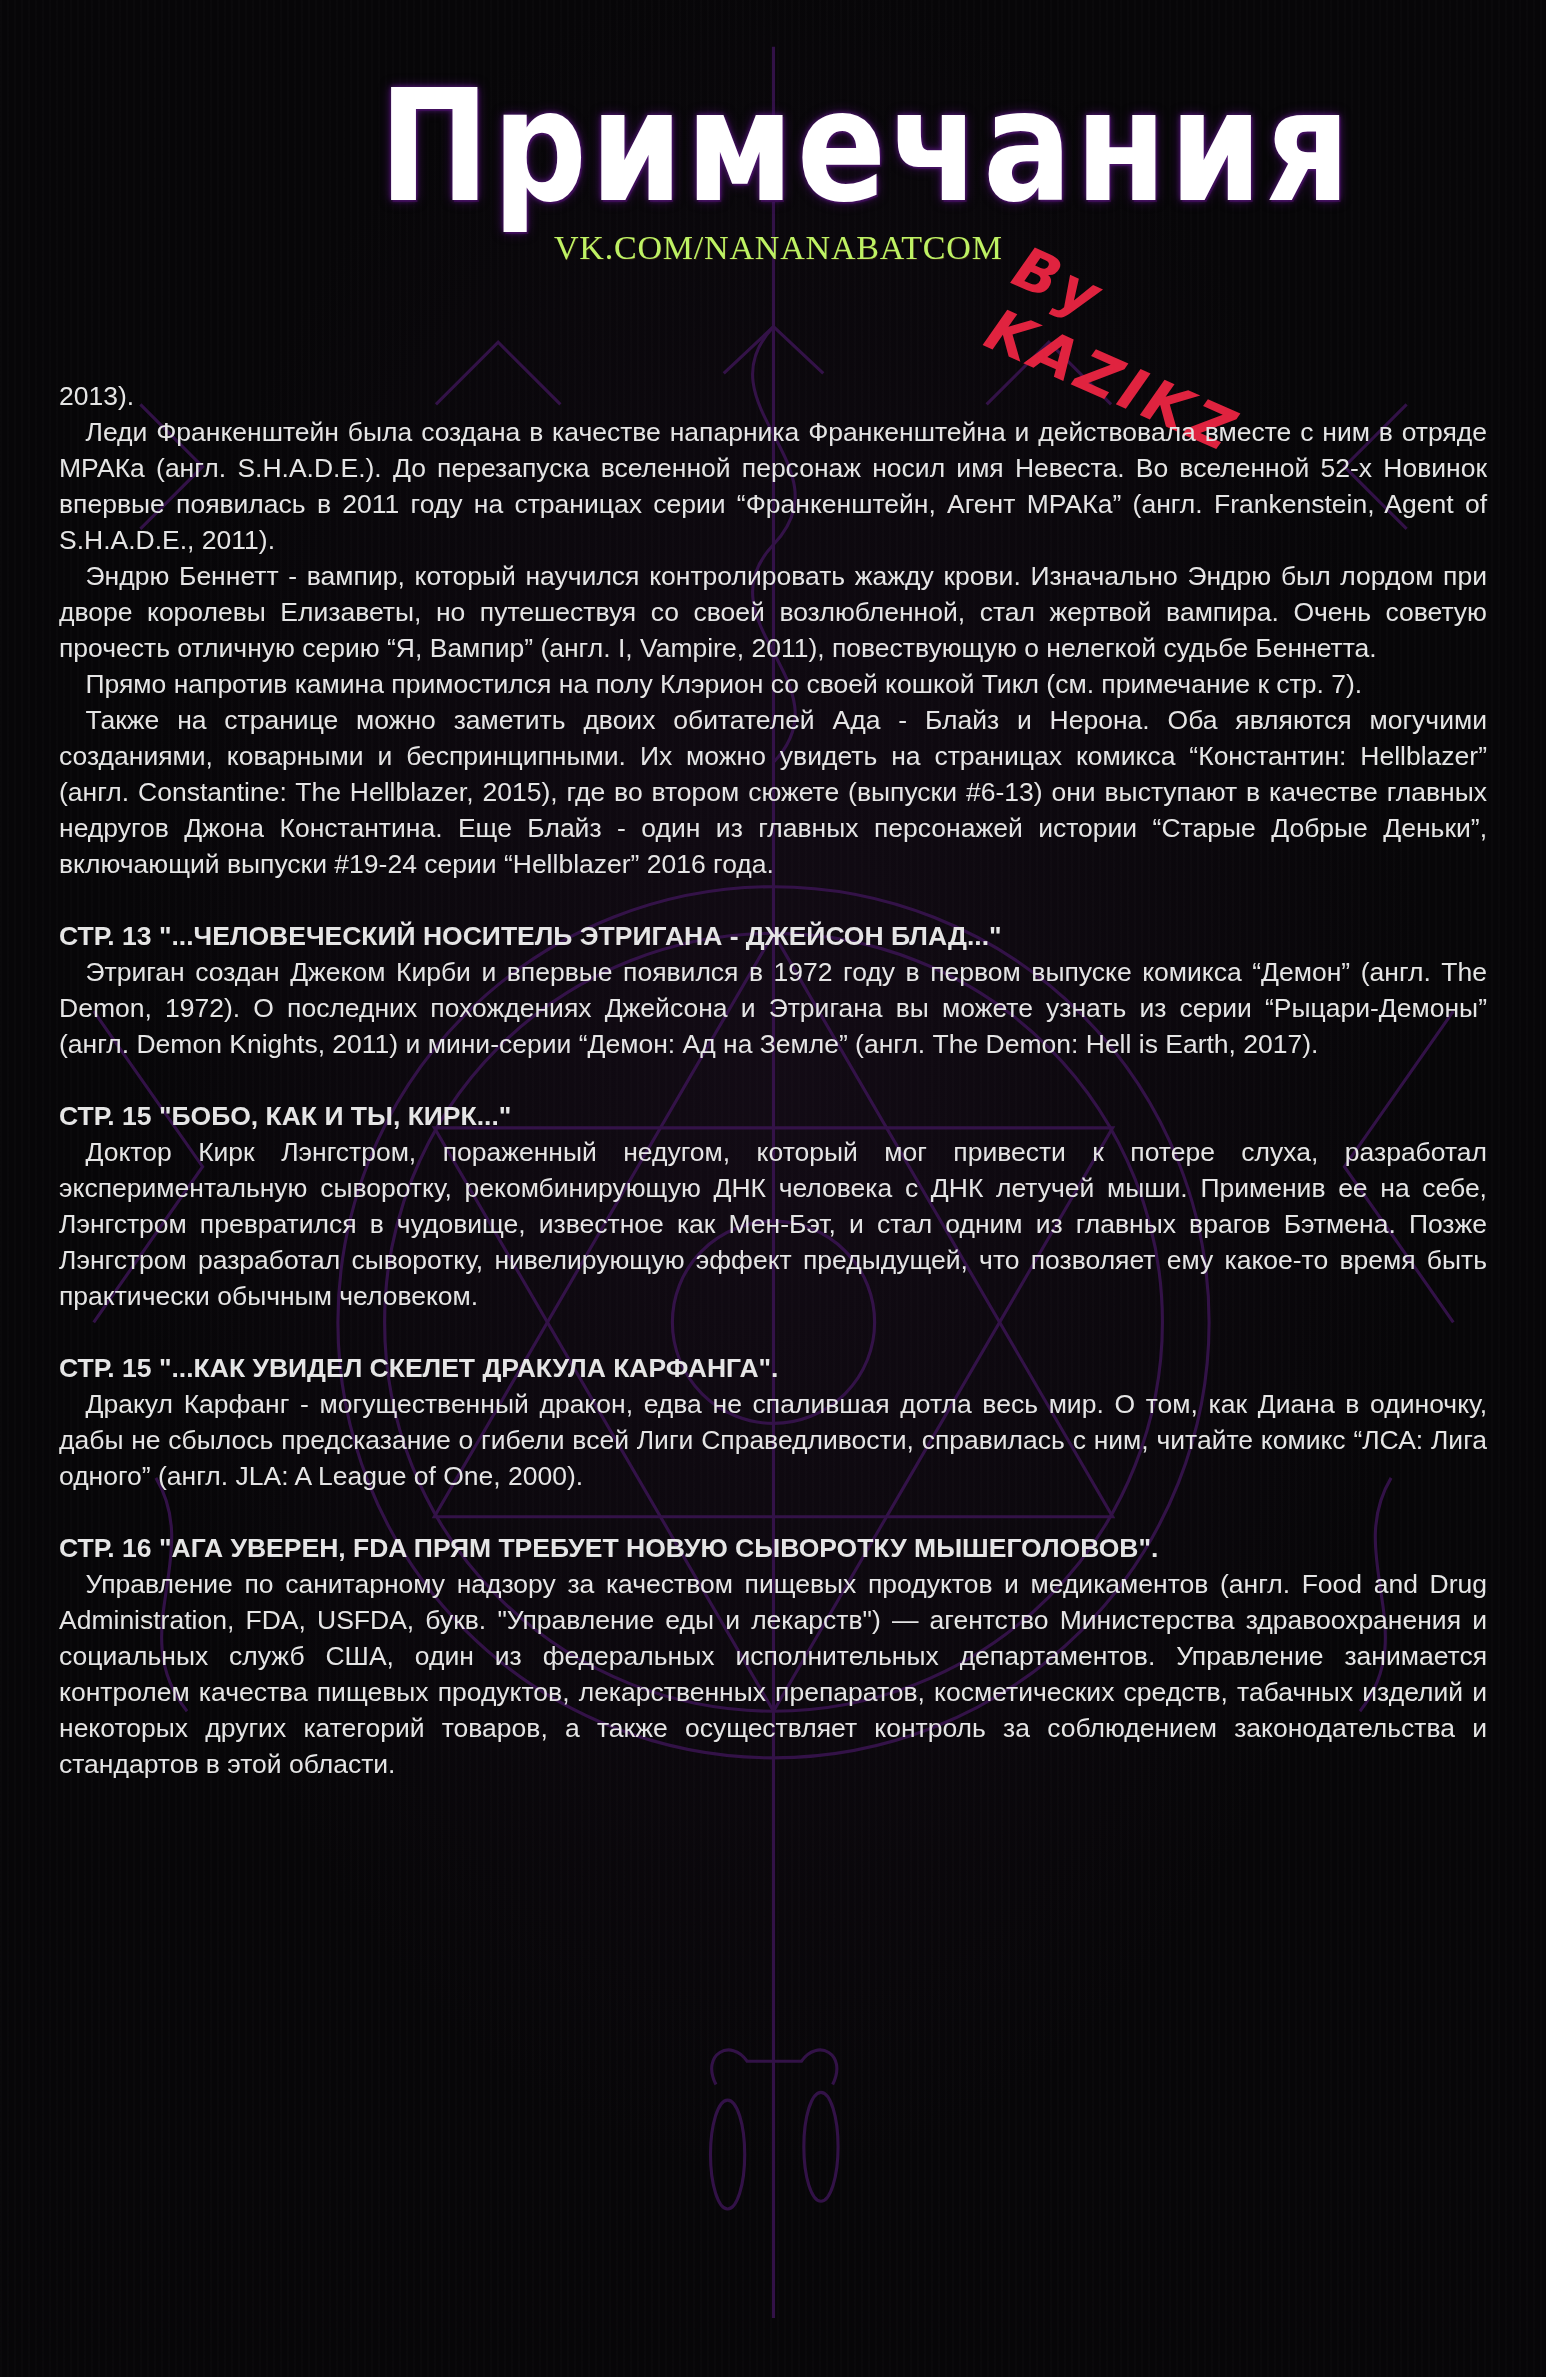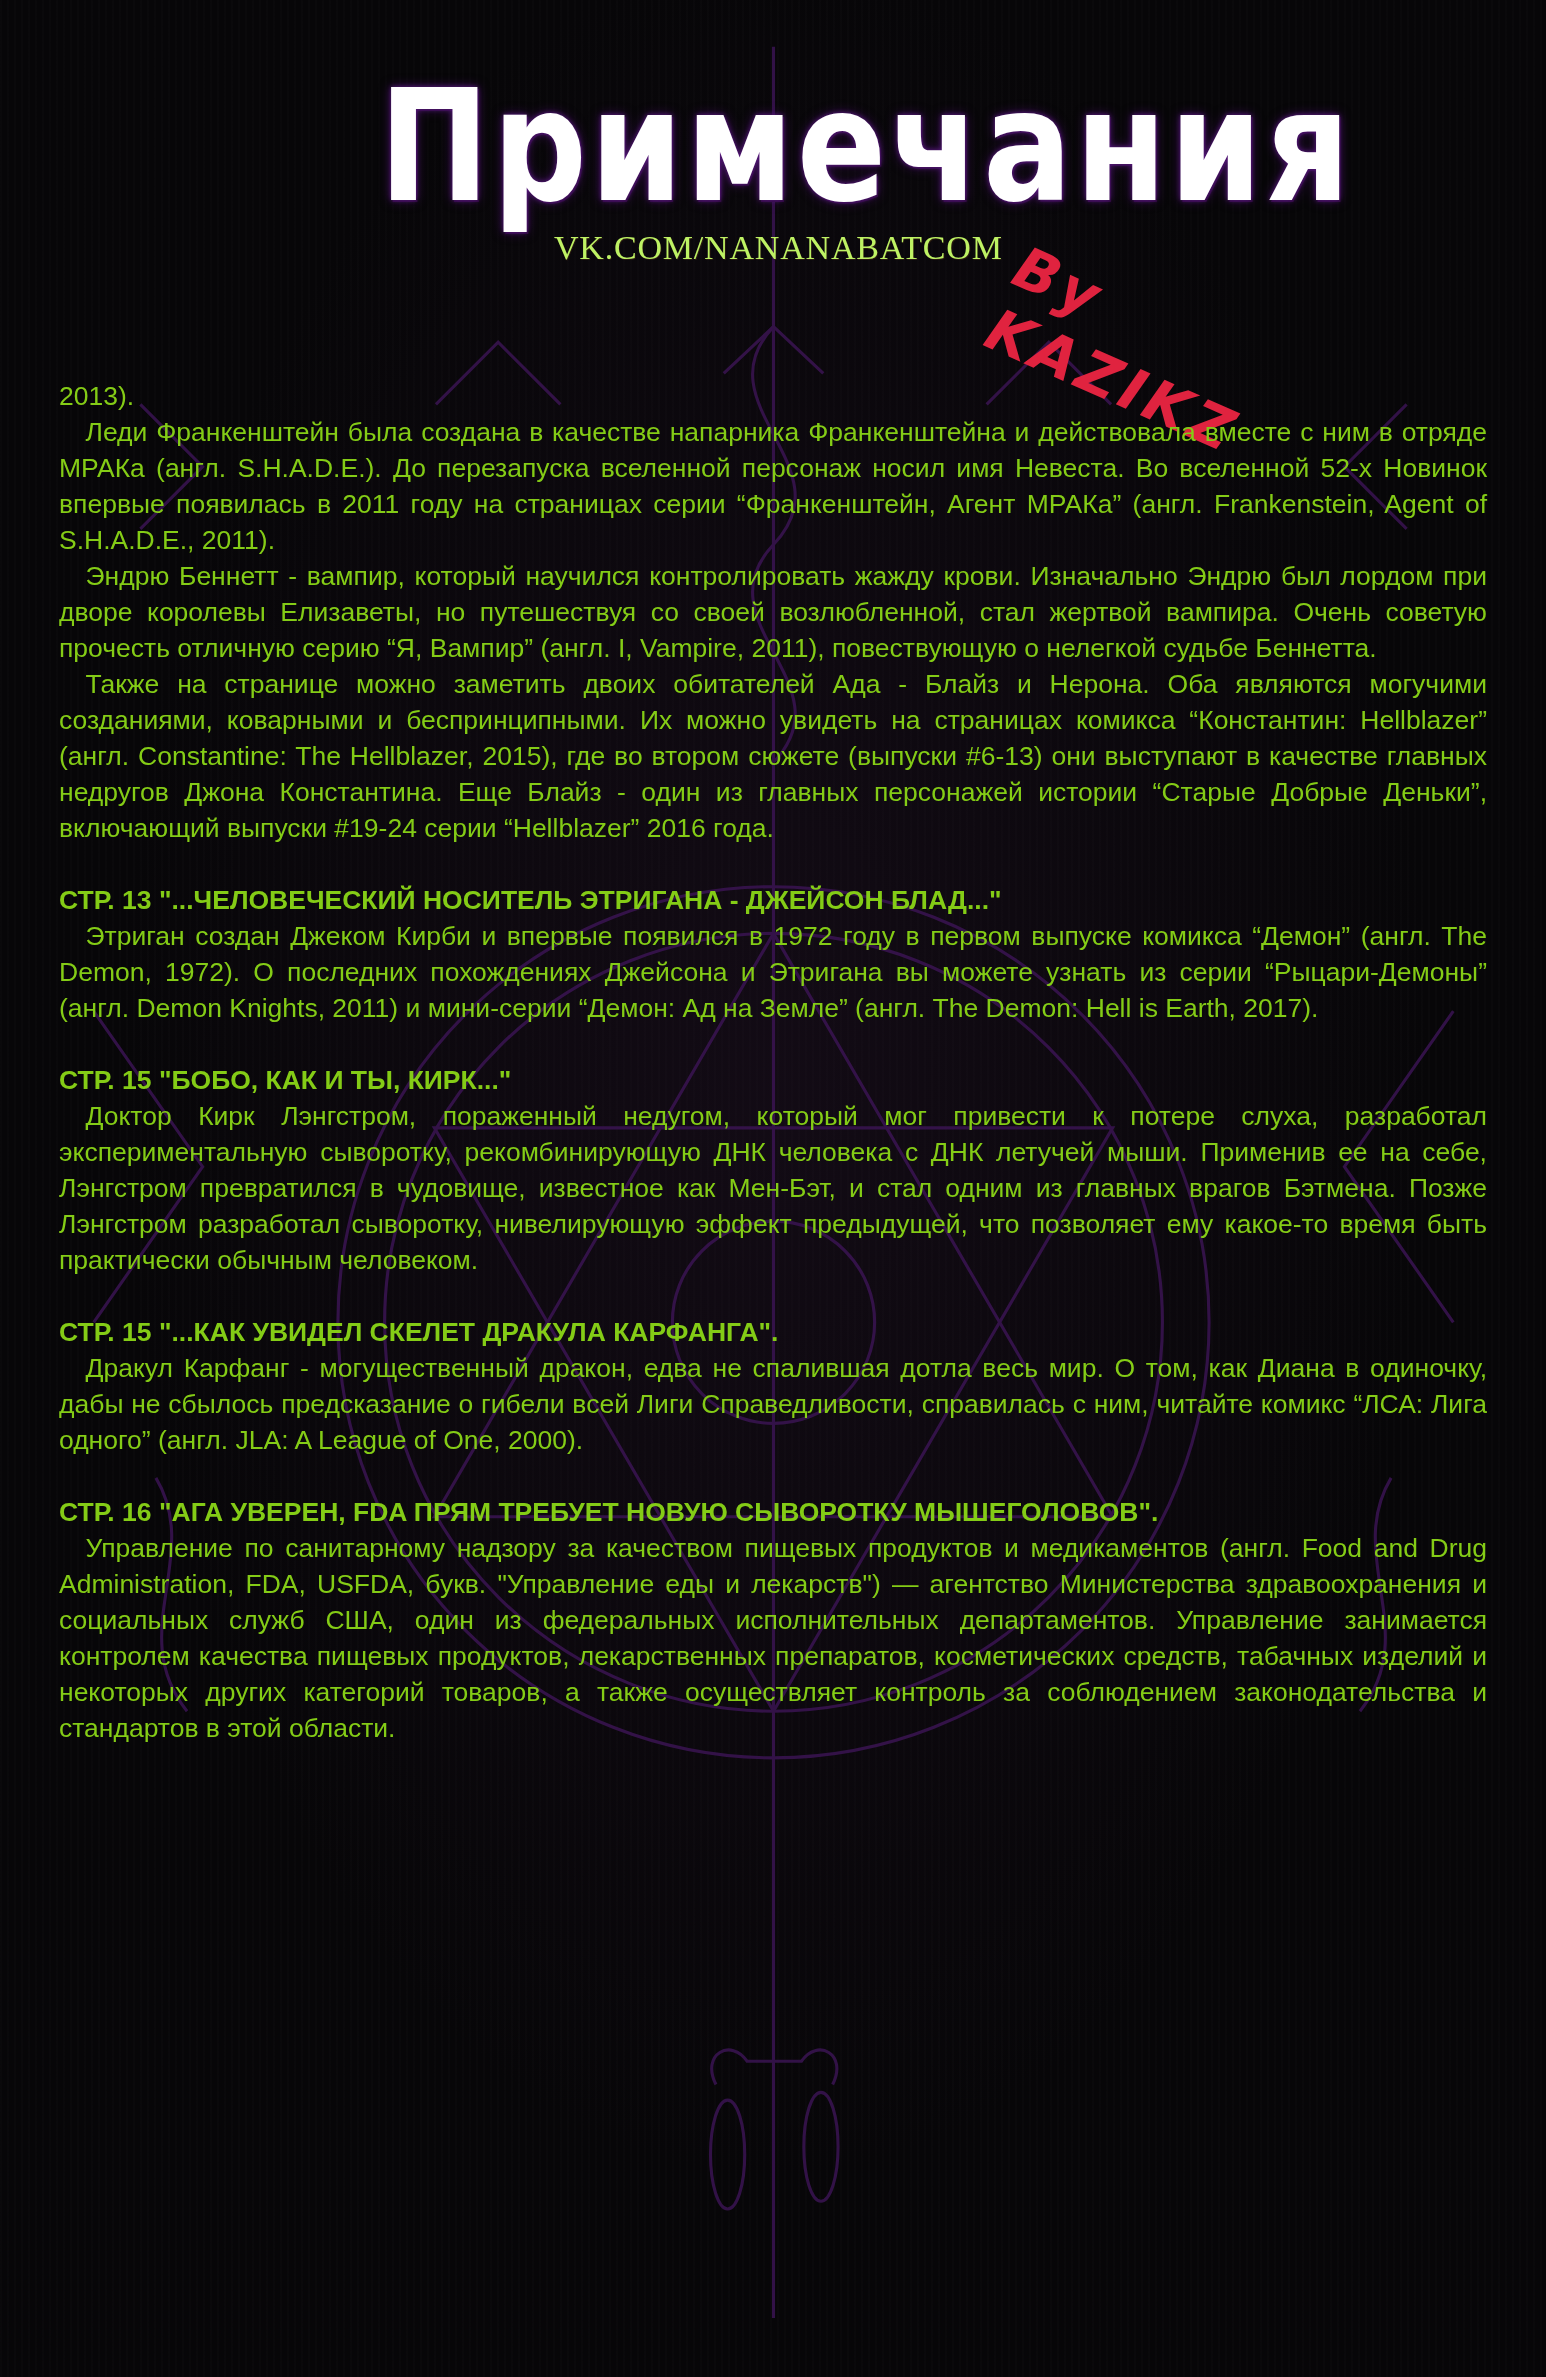--- a/index.html
+++ b/index.html
@@ -38,21 +38,21 @@
   }
   .credit {
     position: absolute; left: 1031px; top: 233px;
     font-family: "DejaVu Sans", sans-serif; font-weight: bold; font-style: italic;
     font-size: 58px; color: #e0233f;
     transform: rotate(24deg); transform-origin: left top;
     letter-spacing: 4.7px;
   }
   .content {
     position: absolute; left: 59px; top: 378px; width: 1428px;
-    font-size: 26.5px; line-height: 36px; color: #84cc16;
+    font-size: 26.5px; line-height: 36px; color: #e5e5e5;
   }
   .para { margin: 0; text-align: justify; text-indent: 26.5px; }
   .para.noindent { text-indent: 0; }
   .section { margin-top: 36px; }
   .section-title { margin: 0; font-weight: bold; font-size: 26.5px; line-height: 36px; text-indent: 0; }
 </style>
 </head>
 <body>
 
 <div class="bg-texture"></div>
@@ -81,20 +81,21 @@
   <div class="main-title">Примечания</div>
   <div class="site-url">VK.COM/NANANABATCOM</div>
   <div class="credit">By KAZIKZ</div>
 </div>
 
 <div class="content">
   <div>
     <p class="para noindent">2013).</p>
     <p class="para">Леди Франкенштейн была создана в качестве напарника Франкенштейна и действовала вместе с ним в отряде МРАКа (англ. S.H.A.D.E.). До перезапуска вселенной персонаж носил имя Невеста. Во вселенной 52-х Новинок впервые появилась в 2011 году на страницах серии “Франкенштейн, Агент МРАКа” (англ. Frankenstein, Agent of S.H.A.D.E., 2011).</p>
     <p class="para">Эндрю Беннетт - вампир, который научился контролировать жажду крови. Изначально Эндрю был лордом при дворе королевы Елизаветы, но путешествуя со своей возлюбленной, стал жертвой вампира. Очень советую прочесть отличную серию “Я, Вампир” (англ. I, Vampire, 2011), повествующую о нелегкой судьбе Беннетта.</p>
+    <p class="para">Прямо напротив камина примостился на полу Клэрион со своей кошкой Тикл (см. примечание к стр. 7).</p>
     <p class="para">Также на странице можно заметить двоих обитателей Ада - Блайз и Нерона. Оба являются могучими созданиями, коварными и беспринципными. Их можно увидеть на страницах комикса “Константин: Hellblazer” (англ. Constantine: The Hellblazer, 2015), где во втором сюжете (выпуски #6-13) они выступают в качестве главных недругов Джона Константина. Еще Блайз - один из главных персонажей истории “Старые Добрые Деньки”, включающий выпуски #19-24 серии “Hellblazer” 2016 года.</p>
   </div>
 
   <div class="section">
     <p class="section-title">СТР. 13 "...ЧЕЛОВЕЧЕСКИЙ НОСИТЕЛЬ ЭТРИГАНА - ДЖЕЙСОН БЛАД..."</p>
     <p class="para">Этриган создан Джеком Кирби и впервые появился в 1972 году в первом выпуске комикса “Демон” (англ. The Demon, 1972). О последних похождениях Джейсона и Этригана вы можете узнать из серии “Рыцари-Демоны” (англ. Demon Knights, 2011) и мини-серии “Демон: Ад на Земле” (англ. The Demon: Hell is Earth, 2017).</p>
   </div>
 
   <div class="section">
     <p class="section-title">СТР. 15 "БОБО, КАК И ТЫ, КИРК..."</p>

